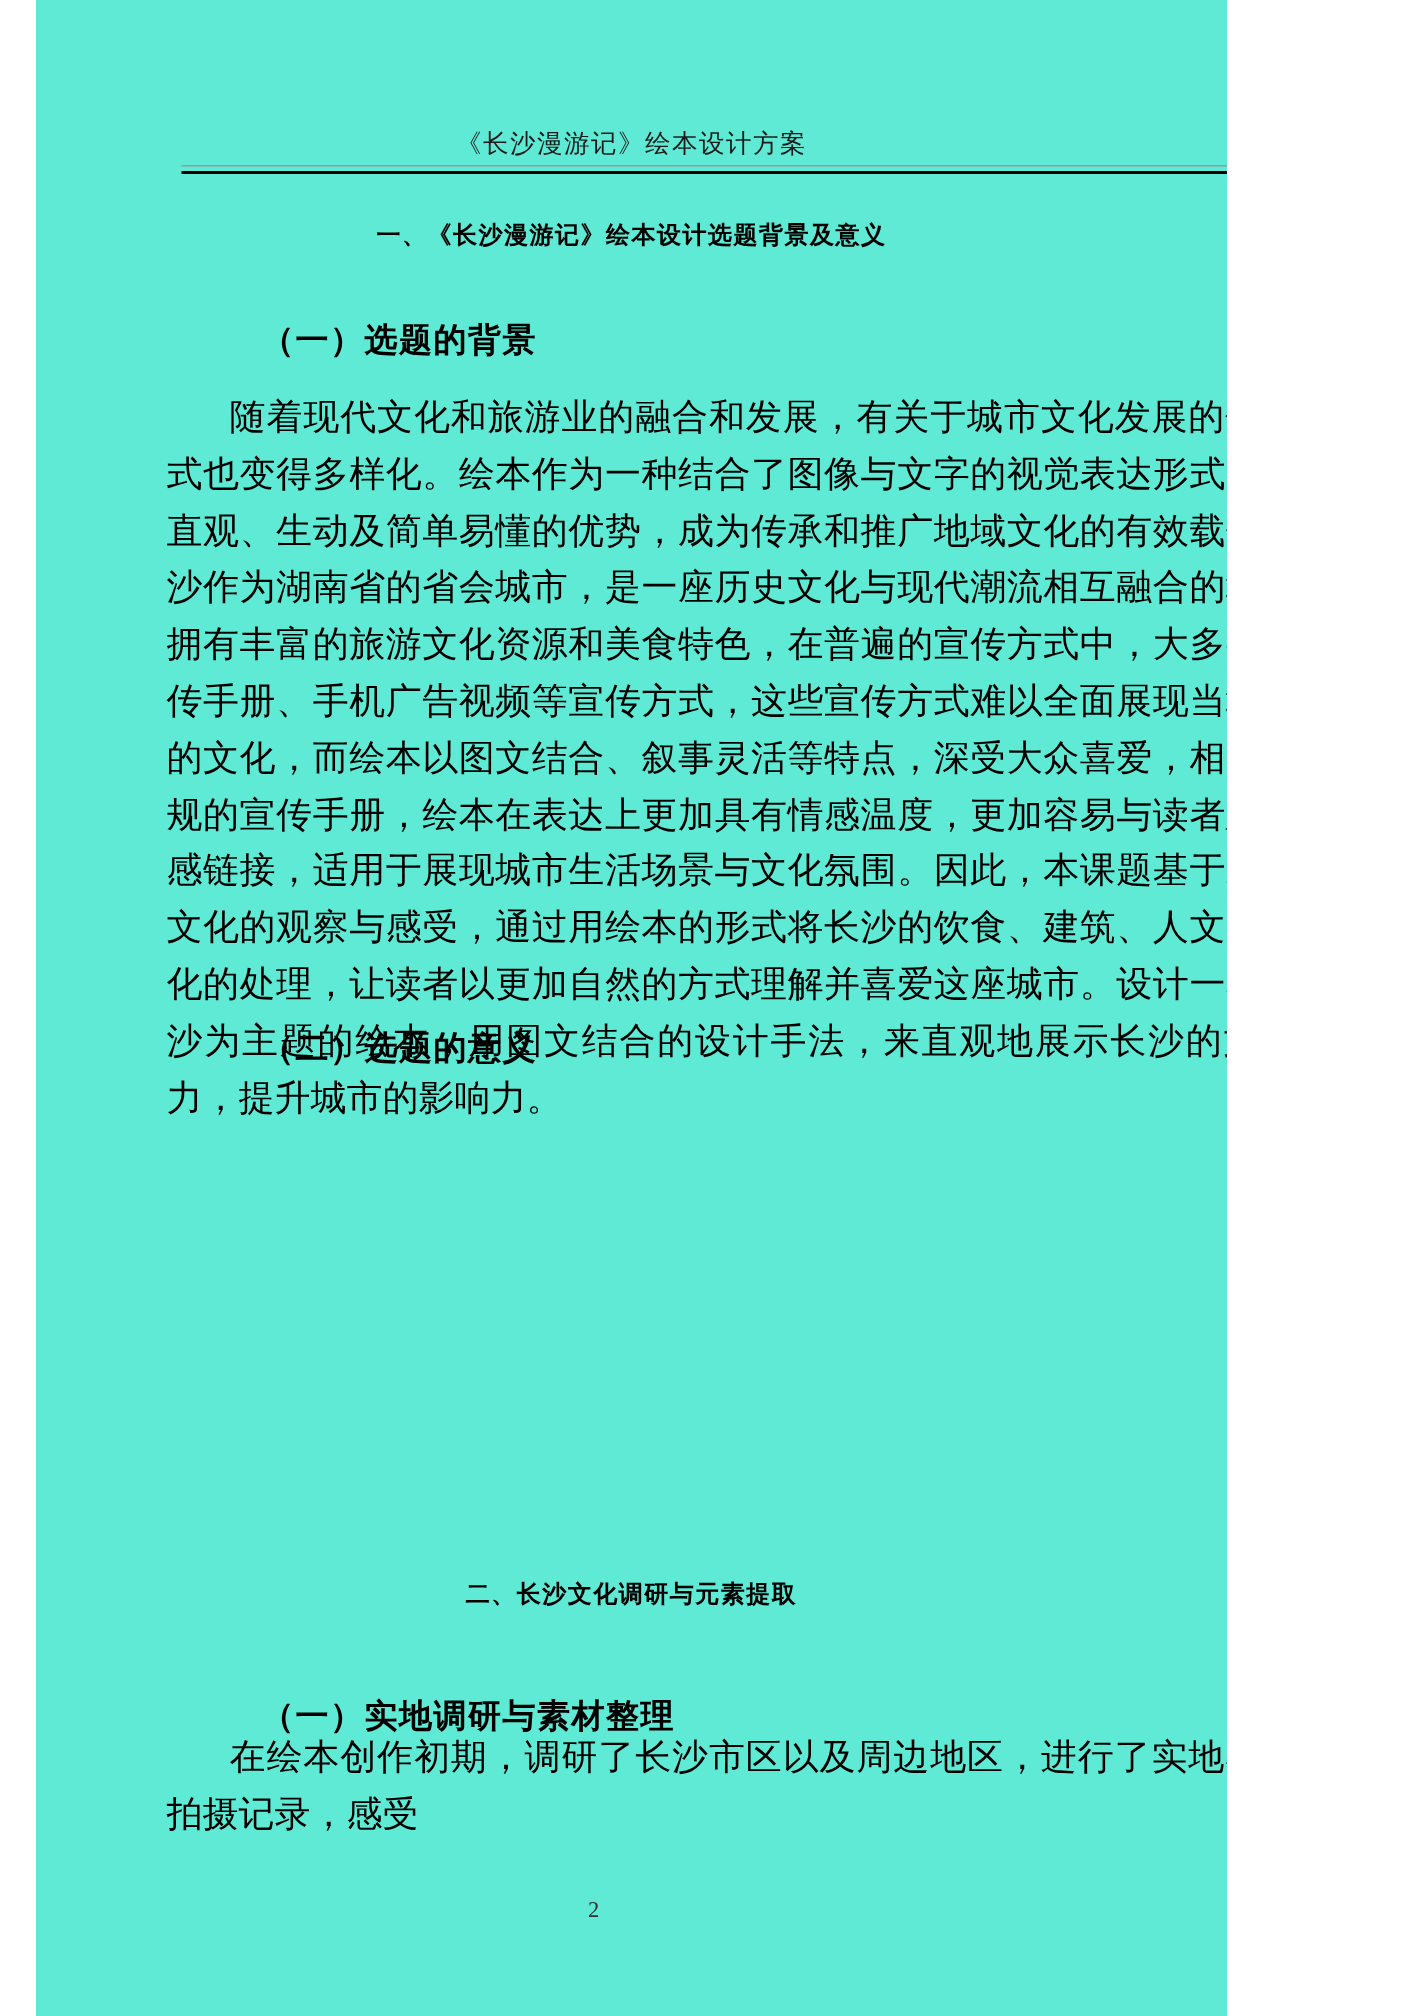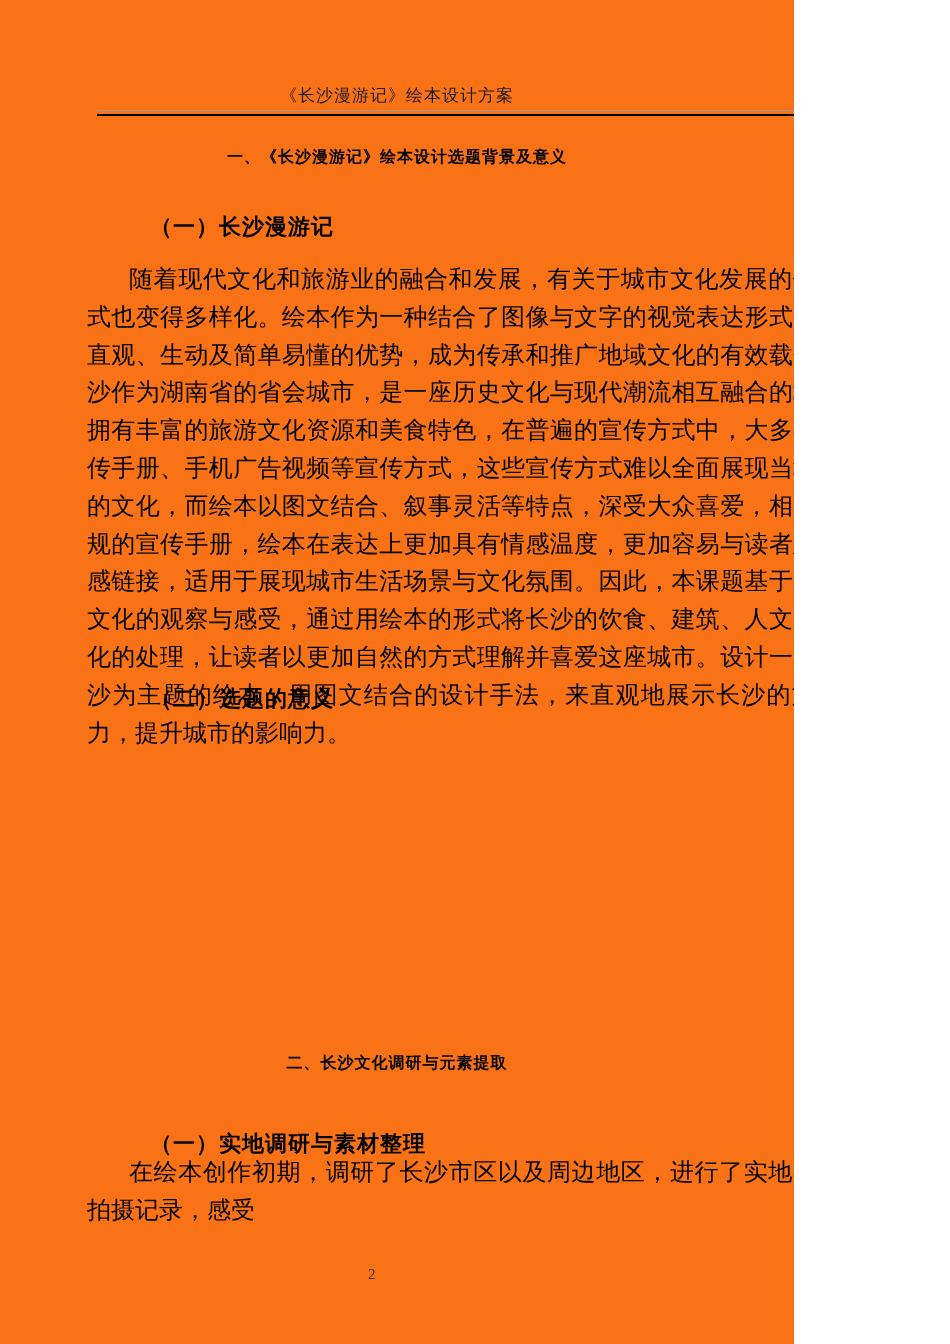--- a/index.html
+++ b/index.html
@@ -4,24 +4,25 @@
 <style>
   html, body {
     margin: 0;
     padding: 0;
     background: #ffffff;
   }
   .page {
     position: relative;
     width: 794px;
     height: 1344px;
-    background: #f97316;
+    background: #5eead4;
     overflow: hidden;
     font-family: "Liberation Serif", "DejaVu Serif", serif;
     color: #000000;
+    margin-left: 24px;
   }
   .doc-header-title {
     position: absolute;
     top: 84px;
     left: 0;
     width: 100%;
     text-align: center;
     font-size: 17px;
     letter-spacing: 1px;
     color: #1a1a1a;
@@ -92,21 +93,21 @@
 <body>
 
 <div class="page">
 
   <div class="doc-header-title">《长沙漫游记》绘本设计方案</div>
 
   <div class="doc-header-rule"></div>
 
   <div class="chapter-title" id="chapter1-title">一、《长沙漫游记》绘本设计选题背景及意义</div>
 
-  <div class="section-heading" id="sec1-1-heading">（一）长沙漫游记</div>
+  <div class="section-heading" id="sec1-1-heading">（一）选题的背景</div>
 
   <p class="body-paragraph" id="paragraph-1">随着现代文化和旅游业的融合和发展，有关于城市文化发展的传播方式也变得多样化。绘本作为一种结合了图像与文字的视觉表达形式，凭借直观、生动及简单易懂的优势，成为传承和推广地域文化的有效载体。长沙作为湖南省的省会城市，是一座历史文化与现代潮流相互融合的城市，拥有丰富的旅游文化资源和美食特色，在普遍的宣传方式中，大多都以宣传手册、手机广告视频等宣传方式，这些宣传方式难以全面展现当地多元的文化，而绘本以图文结合、叙事灵活等特点，深受大众喜爱，相比于常规的宣传手册，绘本在表达上更加具有情感温度，更加容易与读者建立情感链接，适用于展现城市生活场景与文化氛围。因此，本课题基于对城市文化的观察与感受，通过用绘本的形式将长沙的饮食、建筑、人文以图像化的处理，让读者以更加自然的方式理解并喜爱这座城市。设计一本以长沙为主题的绘本，用图文结合的设计手法，来直观地展示长沙的文化魅力，提升城市的影响力。</p>
 
   <div class="section-heading" id="sec1-2-heading">（二）选题的意义</div>
 
 
   <div class="chapter-title" id="chapter2-title">二、长沙文化调研与元素提取</div>
 
   <div class="section-heading" id="sec2-1-heading">（一）实地调研与素材整理</div>
 

